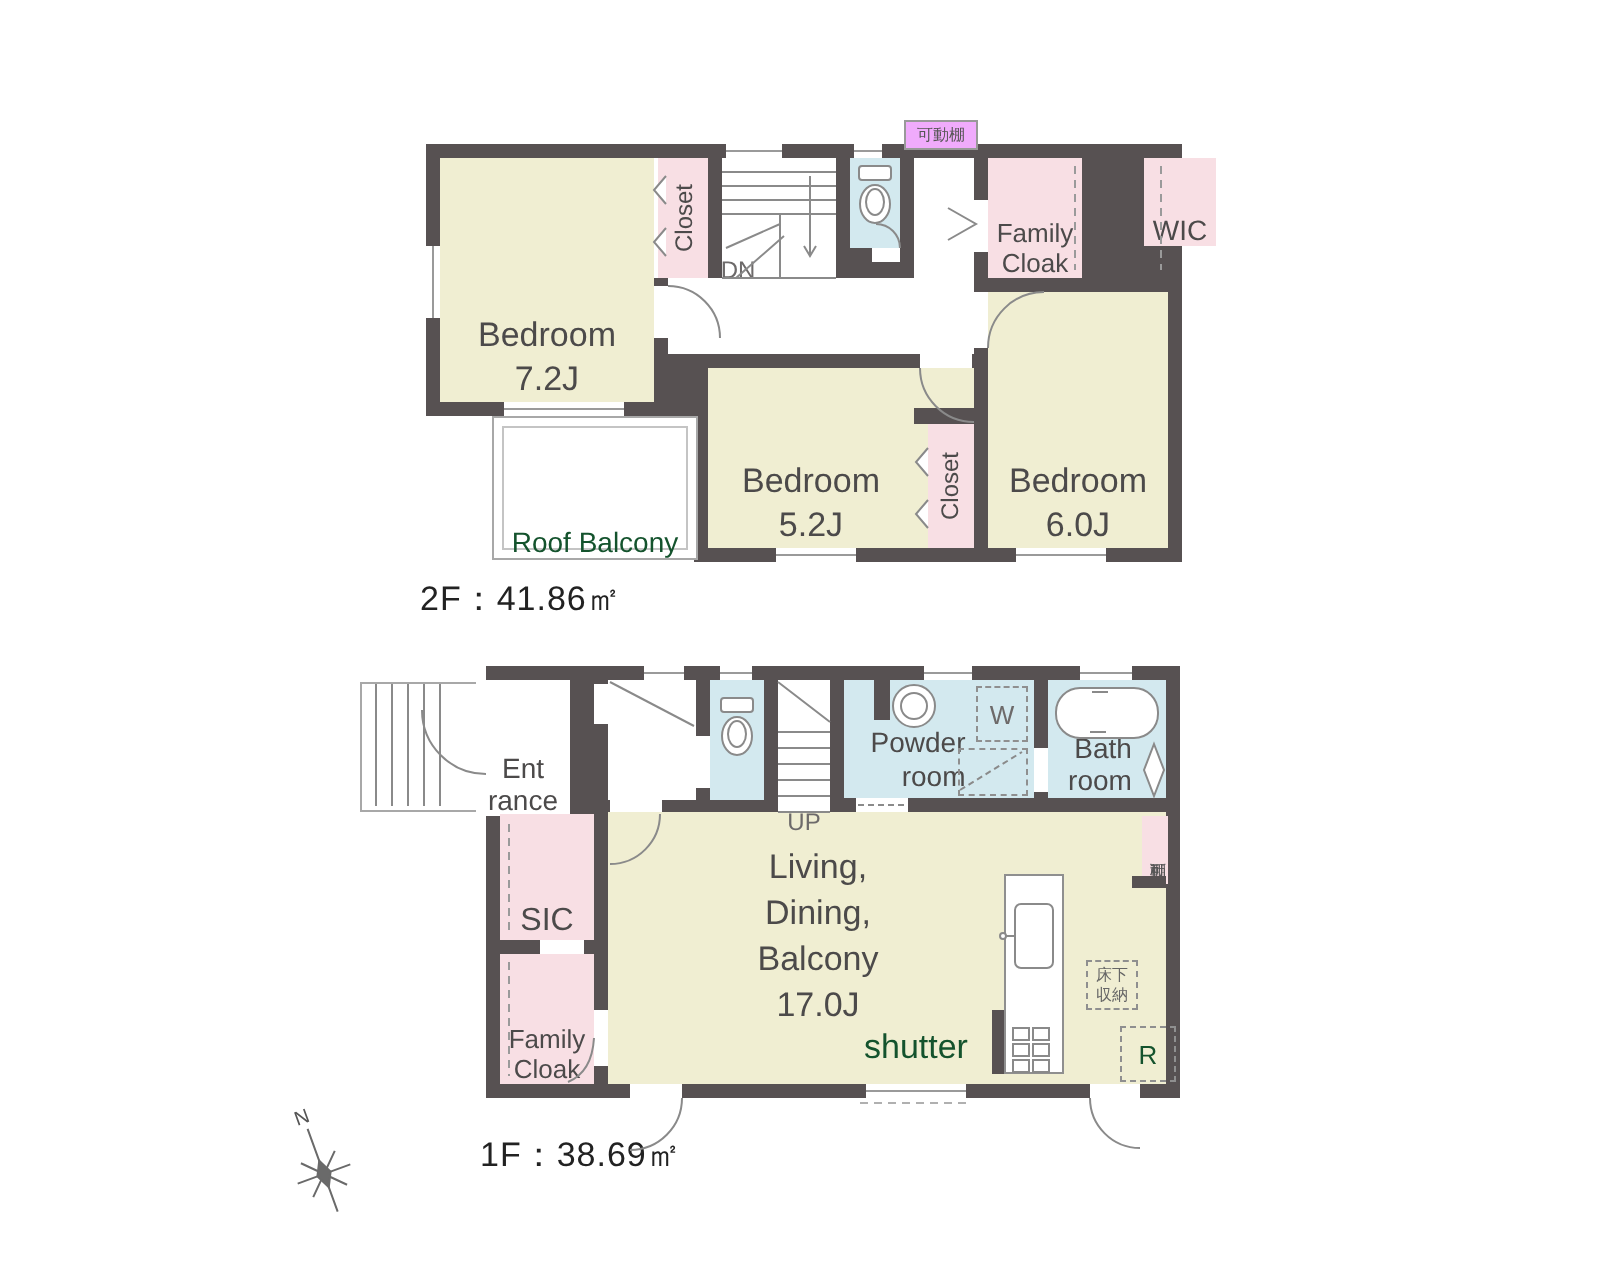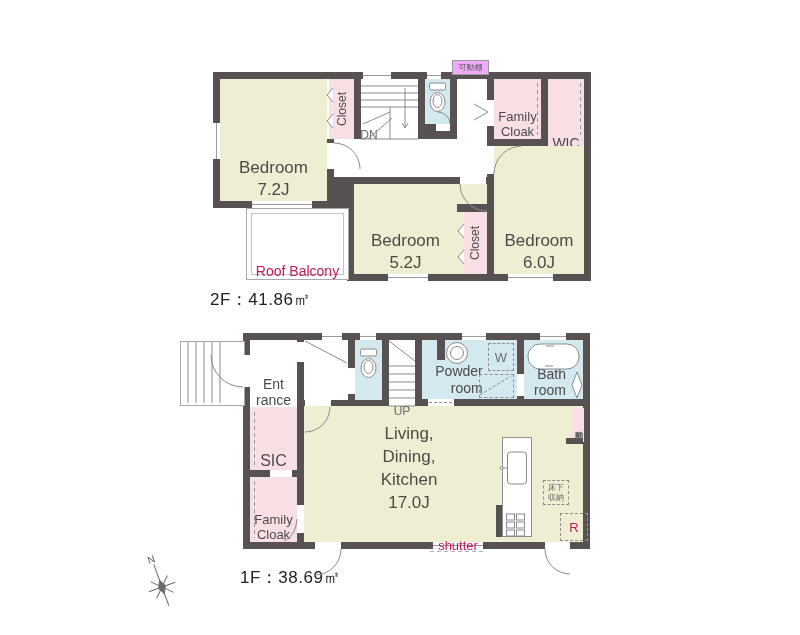--- a/index.html
+++ b/index.html
@@ -12,21 +12,21 @@
   .pinkr{background:#f8dfe4;}
   .bluer{background:#d3e9ef;}
   .whiter{background:#ffffff;}
   .gap{position:absolute;background:#ffffff;}
   .win-h{position:absolute;background-color:#fff;background-image:linear-gradient(#9a9a9a,#9a9a9a);
          background-size:100% 1px;background-position:center;background-repeat:no-repeat;}
   .win-v{position:absolute;background-color:#fff;background-image:linear-gradient(#9a9a9a,#9a9a9a);
          background-size:1px 100%;background-position:center;background-repeat:no-repeat;}
   .lbl{position:absolute;display:flex;align-items:center;justify-content:center;
        text-align:center;white-space:pre-line;color:#4c4a4a;}
-  .gray{color:#be185d;}
+  .gray{color:#14532d;}
   .dgray{color:#6d6a6a;}
   .vert{transform:rotate(-90deg);}
   .vjp{writing-mode:vertical-rl;text-orientation:upright;}
   .dashbox{position:absolute;border:1px dashed #8f8f8f;display:flex;align-items:center;
            justify-content:center;text-align:center;white-space:pre-line;}
   .floor-label{position:absolute;font-size:17px;color:#222222;letter-spacing:0.5px;}
   svg.linework{position:absolute;left:0;top:0;pointer-events:none;}
 </style>
 </head>
 <body>
@@ -52,21 +52,21 @@
 
     <div class="room whiter" style="left:361px;top:79px;width:57px;height:60px;"></div>
     <div class="room bluer" style="left:425px;top:79px;width:25px;height:45px;"></div>
     <div class="room whiter" style="left:457px;top:79px;width:30px;height:60px;"></div>
     <div class="room whiter" style="left:334px;top:139px;width:153px;height:38px;"></div>
 
     <div class="room pinkr" style="left:494px;top:79px;width:47px;height:60px;">
       <span style="font-size:13px;line-height:15px;">Family
 Cloak</span>
     </div>
-    <div class="room pinkr" style="left:548px;top:79px;width:36px;height:72px;">
+    <div class="room pinkr" style="left:572px;top:79px;width:36px;height:44px;">
       <span style="font-size:14px;">WIC</span>
     </div>
 
     <div class="room cream" style="left:494px;top:146px;width:90px;height:128px;">
       <span style="font-size:17px;line-height:22px;">Bedroom
 6.0J</span>
     </div>
     <div class="room cream" style="left:354px;top:184px;width:133px;height:90px;">
       <span style="font-size:17px;line-height:22px;margin-right:30px;">Bedroom
 5.2J</span>
@@ -93,21 +93,21 @@
 
     <div class="floor-label" style="left:210px;top:288px;">2F：41.86㎡</div>
   </div>
 
   <div>
 
     <div class="wall" style="left:243px;top:333px;width:347px;height:216px;"></div>
 
     <div class="room whiter" style="left:180px;top:341px;width:63px;height:63px;border:1px solid #a8a8a8;"></div>
 
-    <div class="room whiter" style="left:250px;top:340px;width:47px;height:68px;">
+    <div class="room whiter" style="left:238px;top:340px;width:47px;height:68px;">
       <span style="font-size:14px;line-height:16px;">Ent
 rance</span>
     </div>
     <div class="room whiter" style="left:304px;top:340px;width:44px;height:60px;"></div>
     <div class="room bluer" style="left:355px;top:340px;width:27px;height:60px;"></div>
     <div class="room whiter" style="left:389px;top:340px;width:26px;height:60px;"></div>
     <div class="room bluer" style="left:422px;top:340px;width:95px;height:59px;"></div>
     <div class="lbl" style="left:424px;top:362px;width:70px;height:36px;font-size:14px;line-height:17px;text-align:right;">Powder
 room</div>
     <div class="wall" style="left:437px;top:340px;width:8px;height:20px;"></div>
@@ -123,21 +123,21 @@
       <span style="font-size:16px;">SIC</span>
     </div>
     <div class="room pinkr" style="left:250px;top:477px;width:47px;height:65px;">
       <span style="font-size:13px;line-height:15px;">Family
 Cloak</span>
     </div>
 
     <div class="room cream" style="left:304px;top:406px;width:279px;height:136px;"></div>
     <div class="lbl" style="left:304px;top:420px;width:210px;height:96px;font-size:17px;line-height:23px;">Living,
 Dining,
-Kitchen
+Balcony
 17.0J</div>
 
     <div class="room whiter" style="left:502px;top:437px;width:30px;height:100px;border:1px solid #8f8f8f;box-sizing:border-box;"></div>
     <div class="wall" style="left:496px;top:505px;width:6px;height:32px;"></div>
     <div class="dashbox" style="left:543px;top:480px;width:24px;height:23px;">
       <span style="font-size:8px;line-height:10px;color:#666;">床下
 収納</span>
     </div>
     <div class="dashbox" style="left:560px;top:513px;width:26px;height:26px;">
       <span class="gray" style="font-size:13px;">R</span>
@@ -157,21 +157,21 @@
     <div class="gap" style="left:305px;top:400px;width:26px;height:6px;"></div>
     <div class="gap" style="left:389px;top:400px;width:26px;height:6px;"></div>
     <div class="gap" style="left:428px;top:399px;width:26px;height:7px;"></div>
     <div class="gap" style="left:517px;top:374px;width:7px;height:22px;"></div>
     <div class="gap" style="left:270px;top:470px;width:22px;height:7px;"></div>
     <div class="gap" style="left:297px;top:505px;width:7px;height:28px;"></div>
     <div class="gap" style="left:315px;top:542px;width:26px;height:7px;"></div>
     <div class="gap" style="left:545px;top:542px;width:25px;height:7px;"></div>
 
     <div class="lbl dgray" style="left:389px;top:404px;width:26px;height:14px;font-size:12px;z-index:3;text-align:center;">UP</div>
-    <div class="lbl gray" style="left:430px;top:537px;width:56px;height:16px;font-size:13px;z-index:3;">shutter</div>
+    <div class="lbl gray" style="left:430px;top:516px;width:56px;height:16px;font-size:17px;z-index:3;">shutter</div>
 
     <div class="floor-label" style="left:240px;top:566px;">1F：38.69㎡</div>
   </div>
 
   <div class="lbl" style="left:144px;top:553px;width:14px;height:12px;font-size:10px;color:#555;transform:rotate(-20deg);">N</div>
 
   <svg class="linework" width="800" height="635" viewBox="0 0 800 635">
     <g stroke="#8a8a8a" stroke-width="1" fill="none">
 
       <g>

